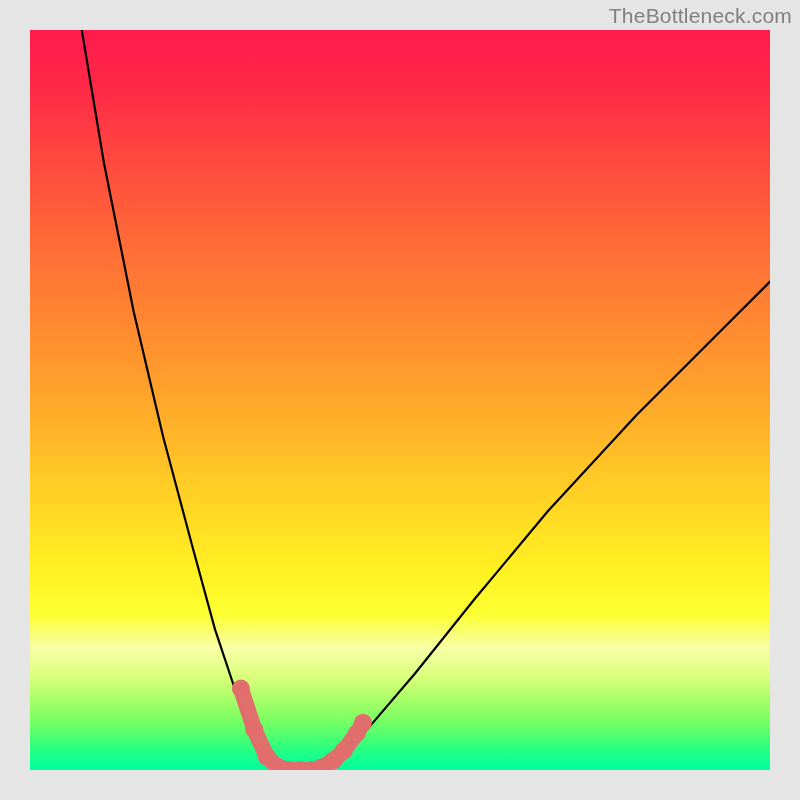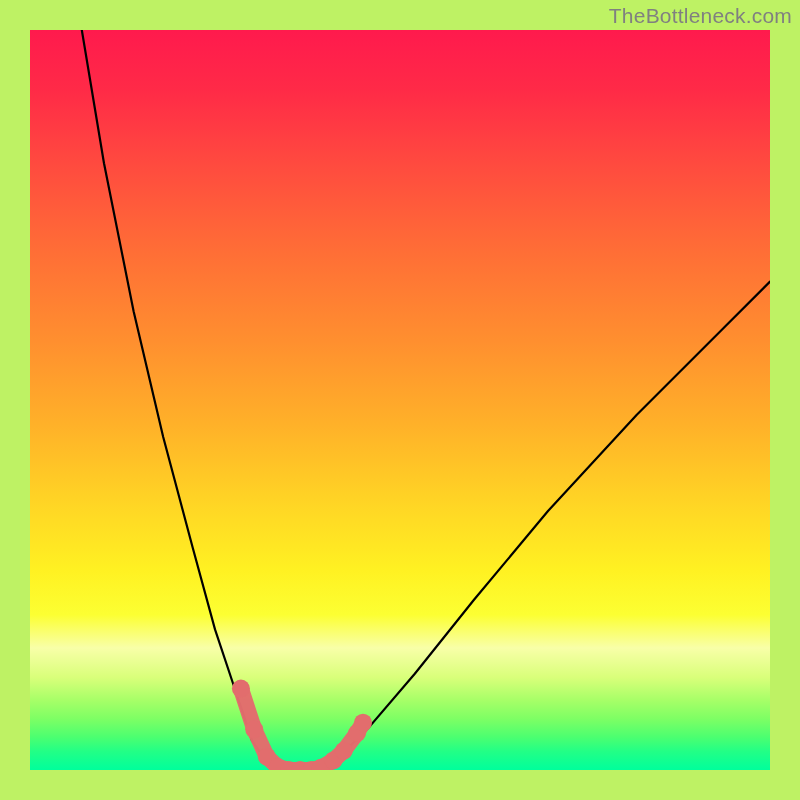--- a/index.html
+++ b/index.html
@@ -10,21 +10,21 @@
     background: #000;
     overflow: hidden;
     font-family: Arial, Helvetica, sans-serif;
   }
   .frame {
     position: absolute;
     left: 0;
     top: 0;
     width: 800px;
     height: 800px;
-    background: #bef264;
+    background: #e5e5e5;
   }
   .plot {
     position: absolute;
     left: 30px;
     top: 30px;
     width: 740px;
     height: 740px;
     background: linear-gradient(
       to bottom,
       #ff1a4d 0%,

